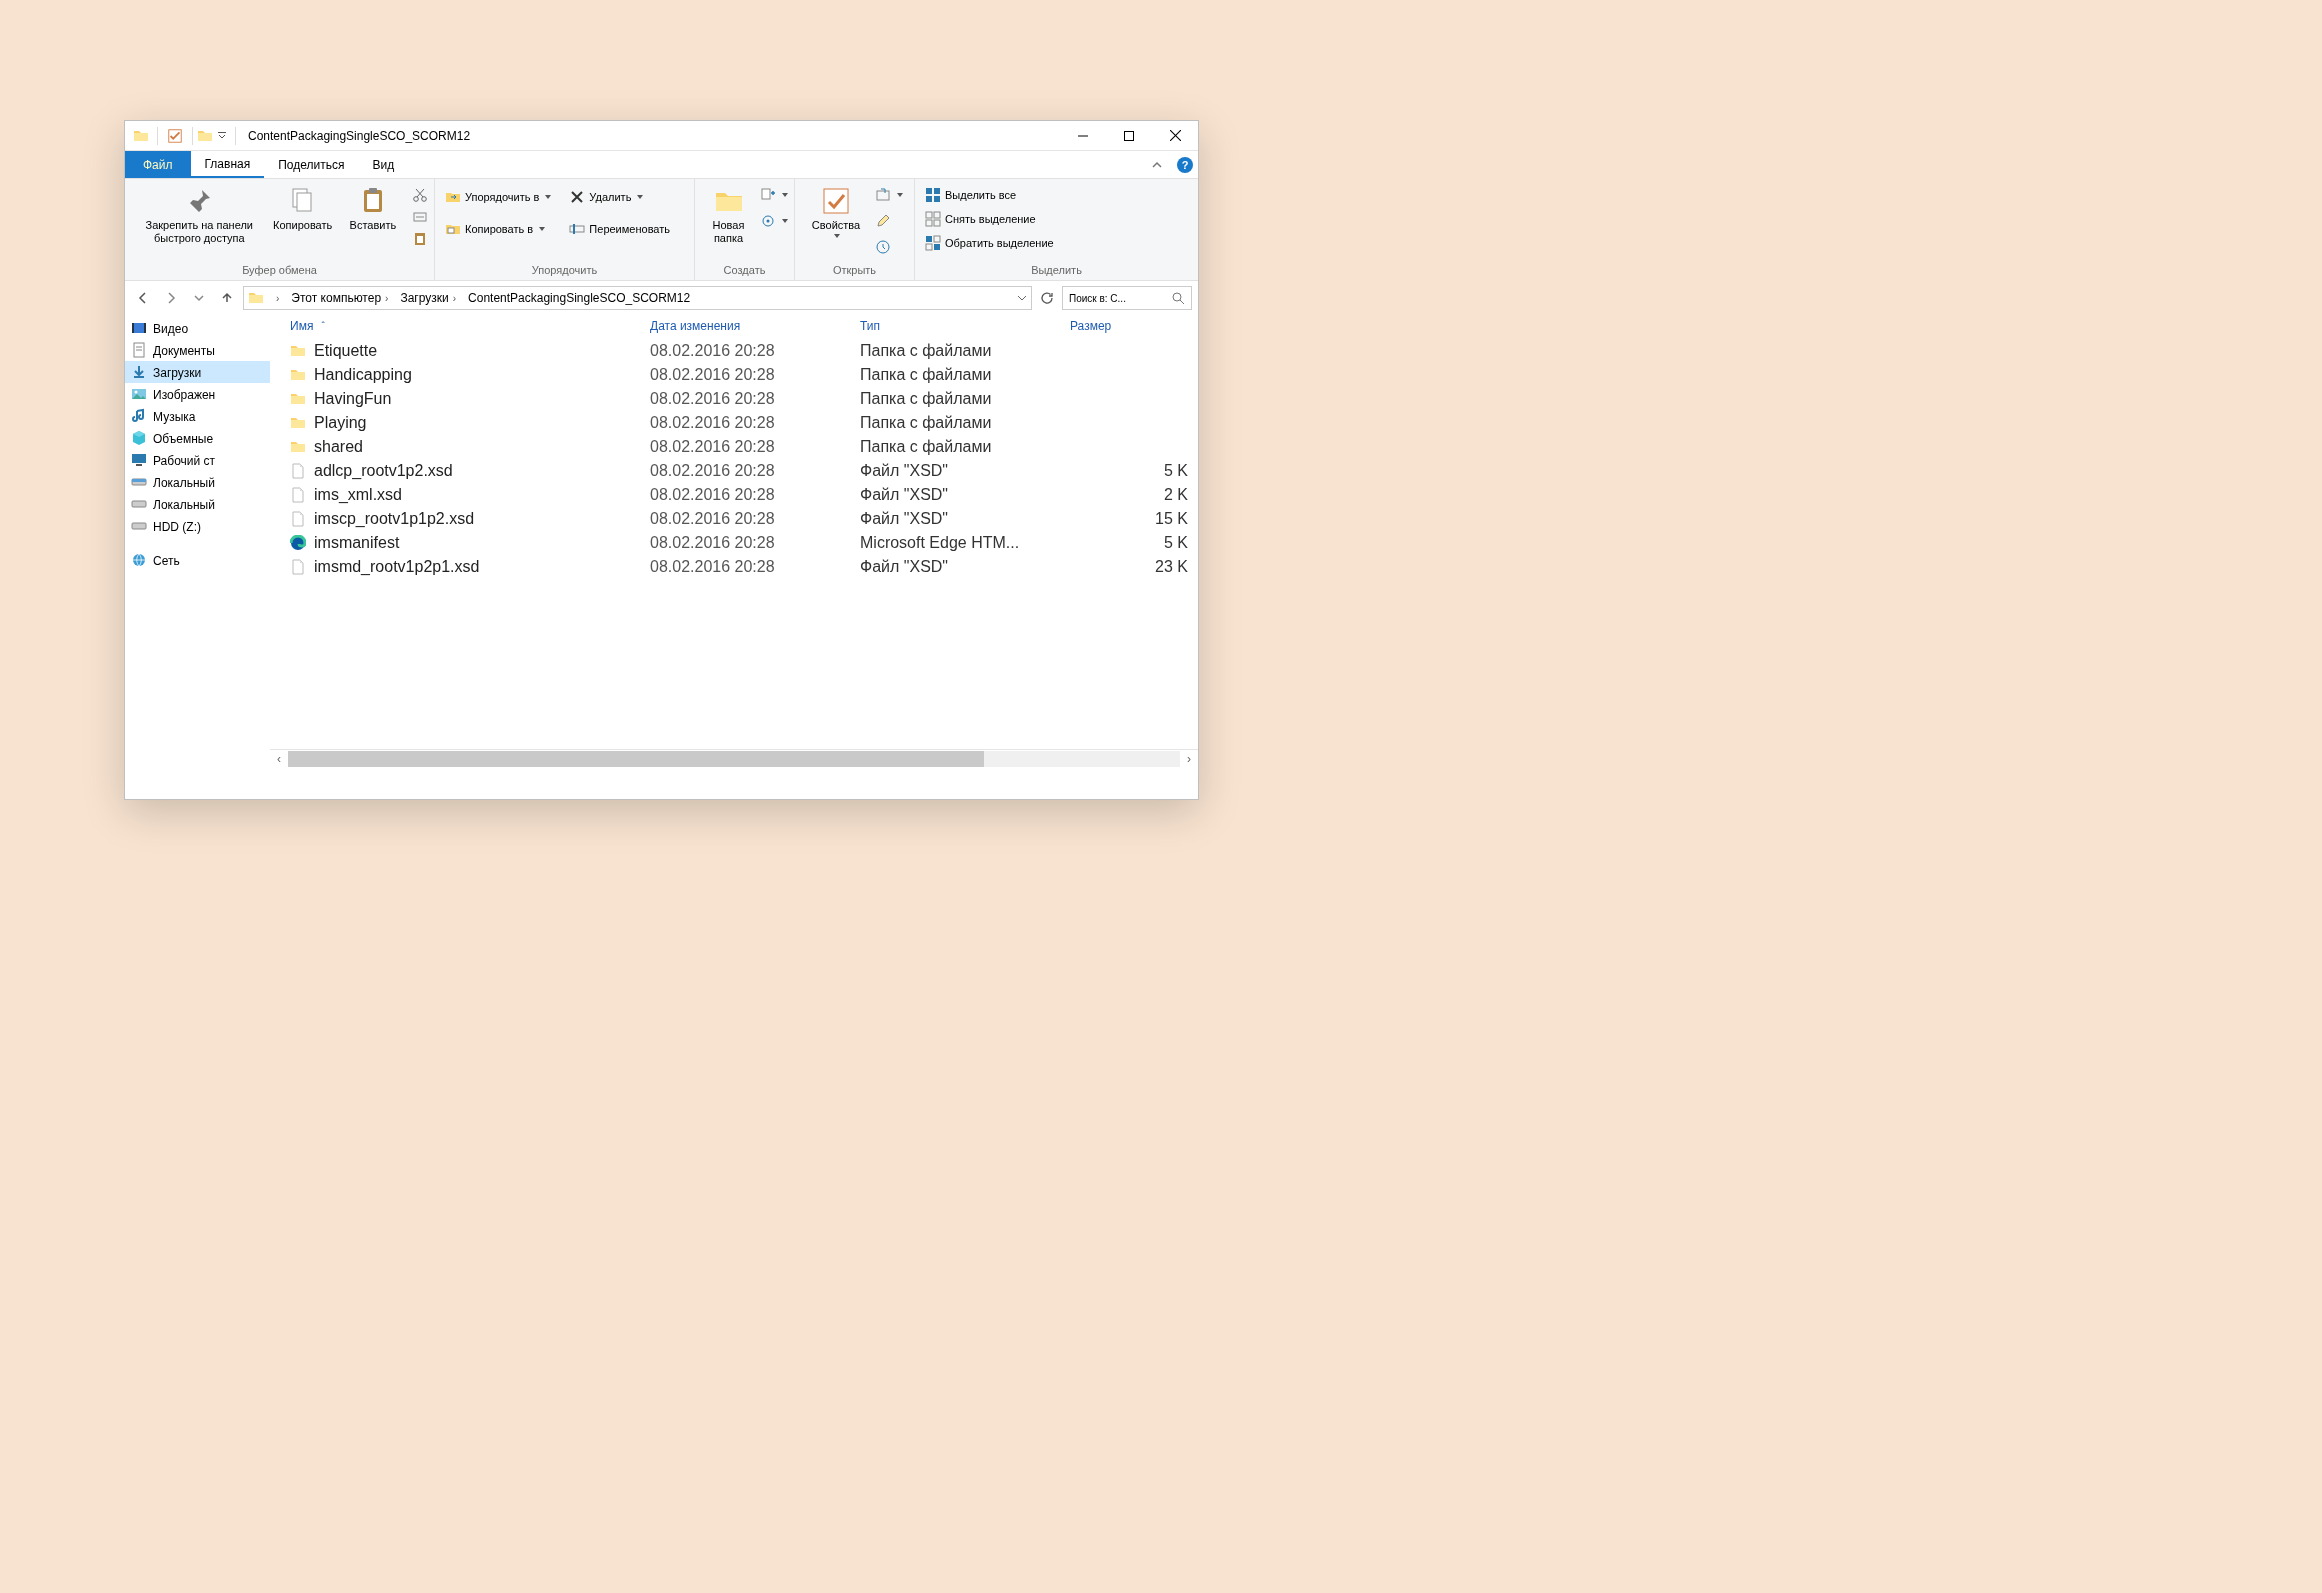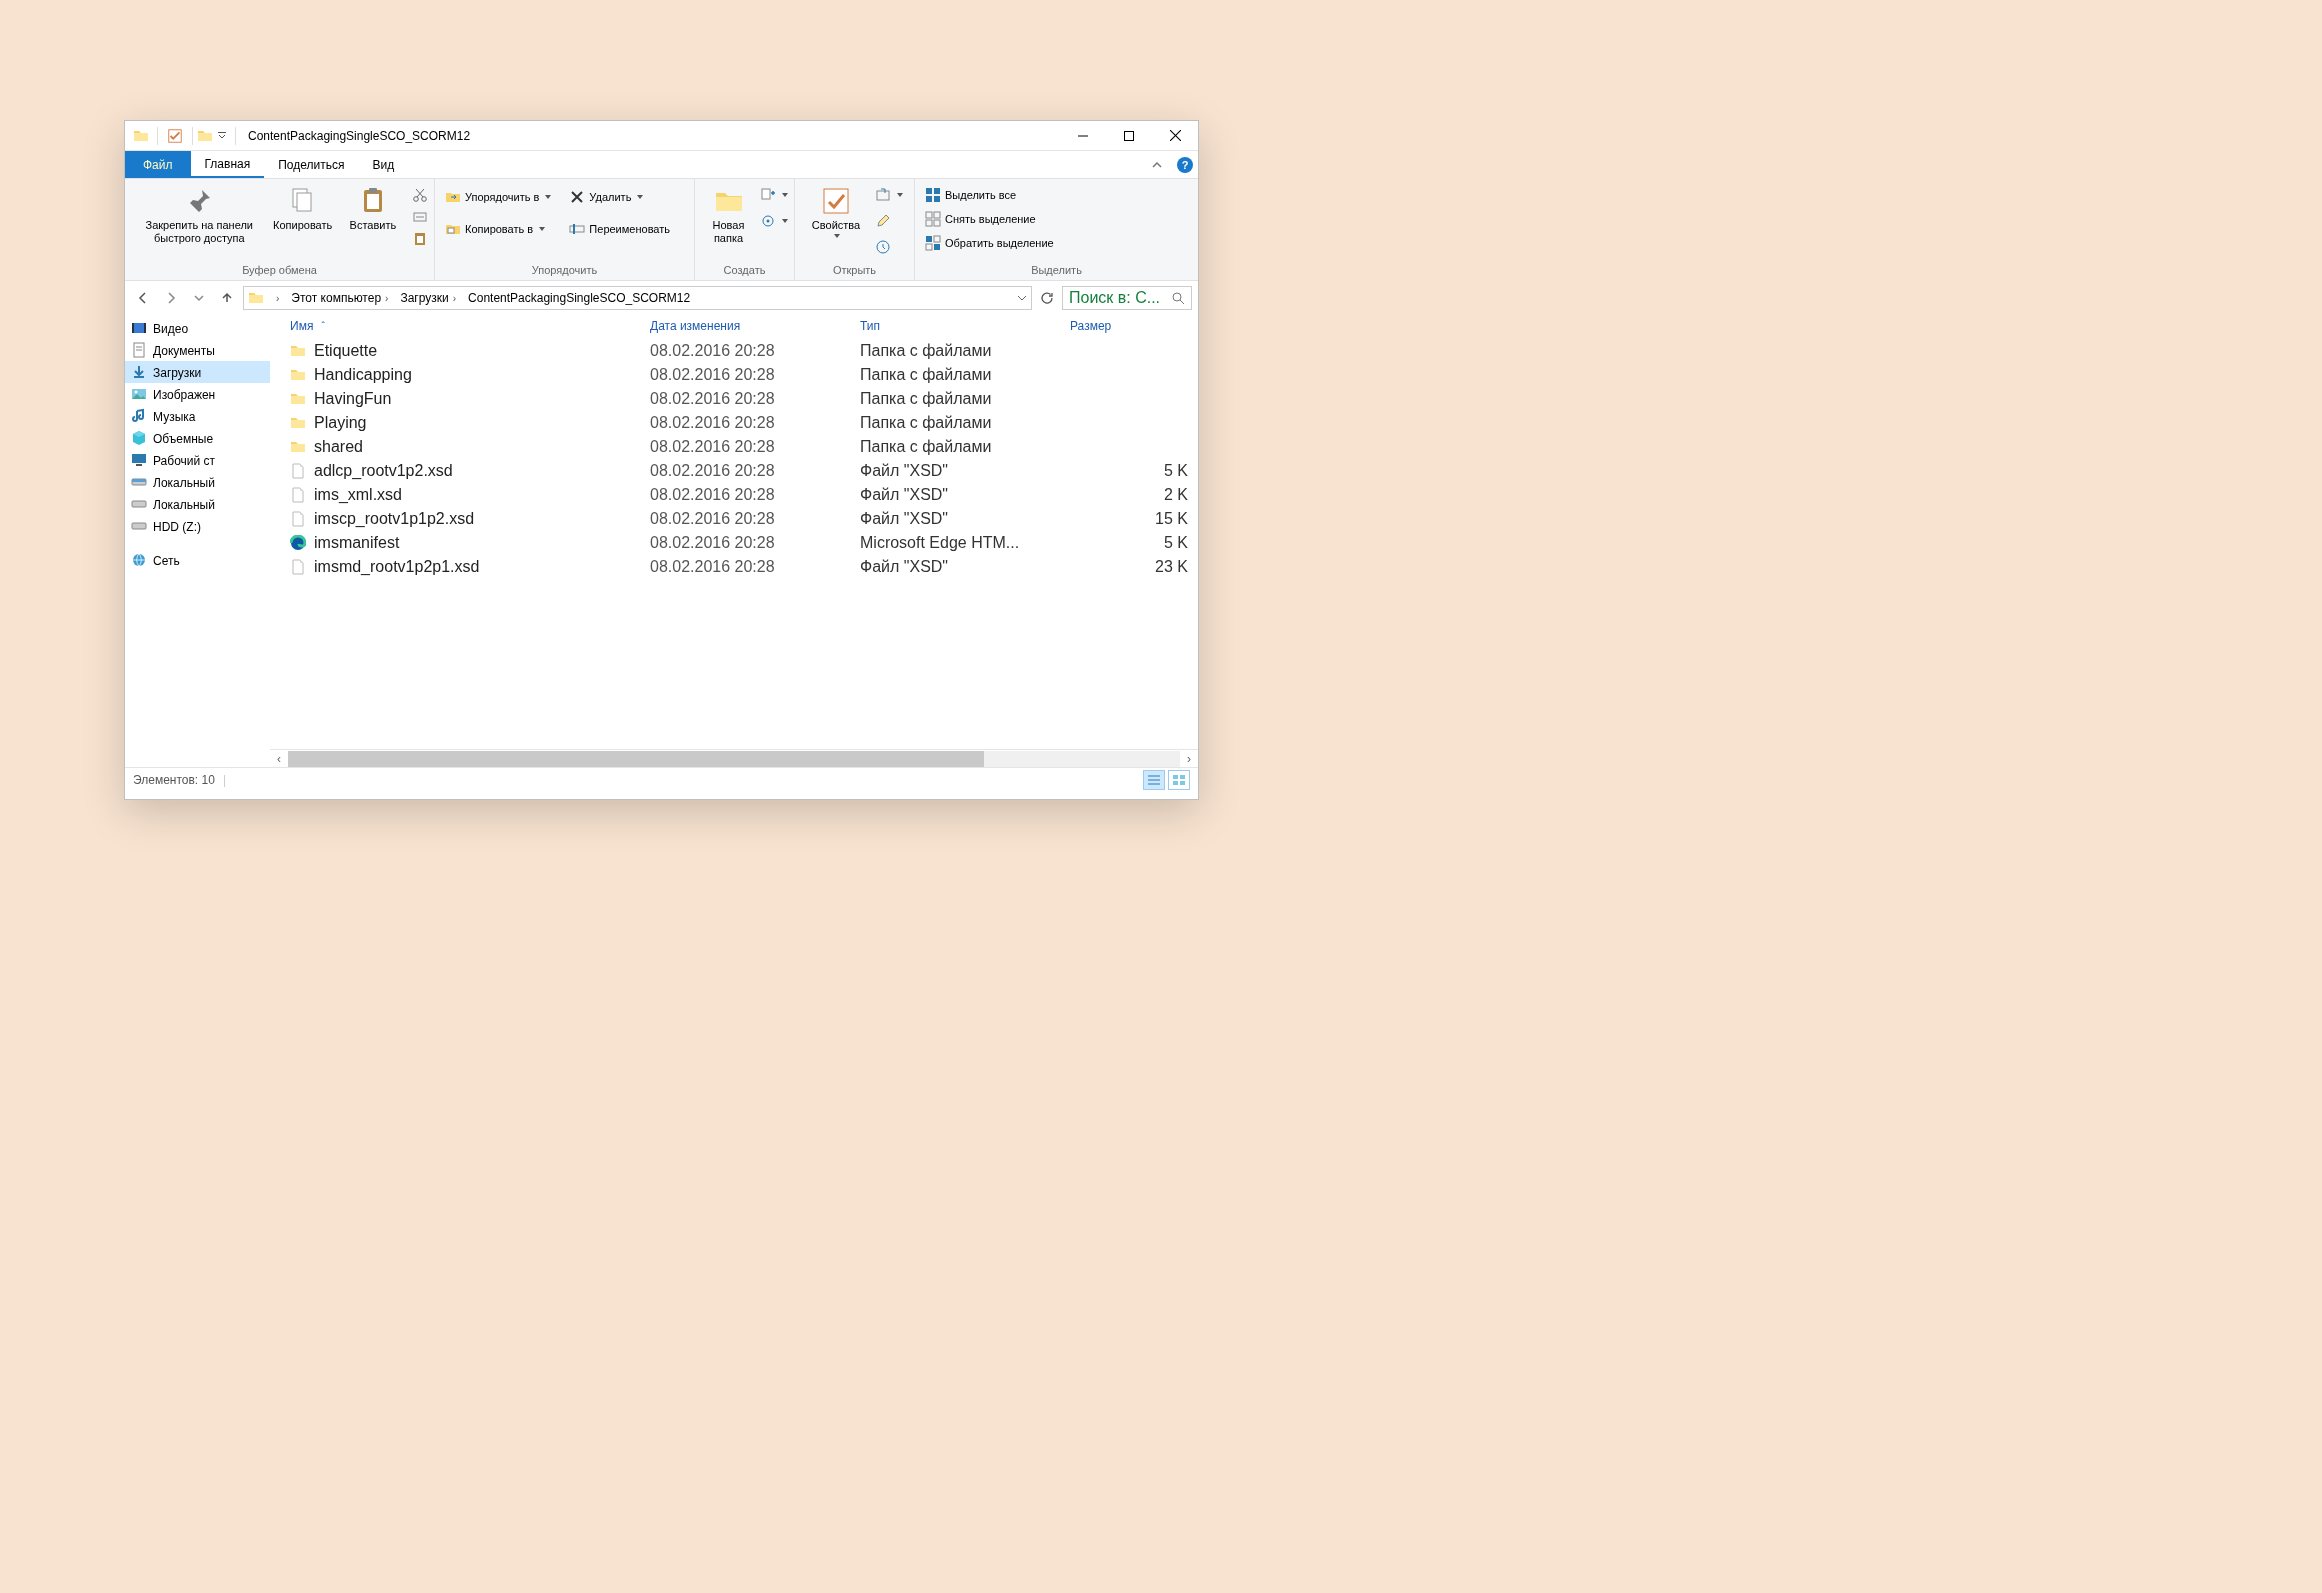--- a/index.html
+++ b/index.html
@@ -63,21 +63,21 @@
   .addrrow{height:34px;display:flex;align-items:center;padding:0 6px;gap:4px;}
   .navbtn{width:24px;height:24px;display:flex;align-items:center;justify-content:center;color:#888;}
   .navbtn svg{width:14px;height:14px;fill:none;stroke:currentColor;stroke-width:1.5;}
   .navbtn.active{color:#555;}
   .addrbar{flex:1;height:24px;border:1px solid #ccc;display:flex;align-items:center;padding:0 4px;color:#000;font-size:12px;overflow:hidden;}
   .addrbar .af{width:16px;height:16px;margin-right:4px;}
   .crumb{display:flex;align-items:center;padding:0 4px;white-space:nowrap;}
   .crumb .chev{margin:0 4px;color:#555;font-size:10px;}
   .addr-right{margin-left:auto;display:flex;align-items:center;gap:8px;color:#666;}
   .refresh{width:22px;height:22px;display:flex;align-items:center;justify-content:center;}
-  .searchbox{width:130px;height:24px;border:1px solid #ccc;display:flex;align-items:center;padding:0 6px;color:#15803d;font-size:16px;justify-content:space-between;}
+  .searchbox{width:130px;height:24px;border:1px solid #ccc;display:flex;align-items:center;padding:0 6px;color:#000000;font-size:10px;justify-content:space-between;}
 
   
   .body{display:flex;height:452px;}
   .tree{width:145px;border-right:none;display:flex;flex-direction:column;padding-top:2px;overflow:hidden;}
   .tree-item{display:flex;align-items:flex-end;padding:3px 6px;font-size:12px;gap:6px;white-space:nowrap;}
   .tree-item .ti-ico{width:16px;height:16px;display:flex;align-items:center;justify-content:center;}
   .tree-item.sel{background:#cce8ff;}
   .tree-spacer{height:12px;}
 
   .filepane{flex:1;display:flex;flex-direction:column;}
@@ -732,34 +732,14 @@
       <div class="hscroll">
         <div class="hs-arrow">‹</div>
         <div class="hs-track">
             <div class="hs-thumb"></div>
           </div>
         <div class="hs-arrow">›</div>
       </div>
     </div>
   </div>
 
-  <div class="status">
-    <span>Элементов: 10</span>
-    <span style="margin:0 8px;color:#ccc;">|</span>
-    <span class="sp"></span>
-    <div class="viewbtn sel">
-      <svg width="14" height="12" viewBox="0 0 14 12">
-          <line x1="1" y1="2" x2="13" y2="2" stroke="#2a7ab0"></line>
-          <line x1="1" y1="6" x2="13" y2="6" stroke="#2a7ab0"></line>
-          <line x1="1" y1="10" x2="13" y2="10" stroke="#2a7ab0"></line>
-        </svg>
-    </div>
-    <div class="viewbtn">
-      <svg width="14" height="12" viewBox="0 0 14 12">
-          <rect x="1" y="1" width="5" height="4" fill="#7ec8e3"></rect>
-          <rect x="8" y="1" width="5" height="4" fill="#7ec8e3"></rect>
-          <rect x="1" y="7" width="5" height="4" fill="#7ec8e3"></rect>
-          <rect x="8" y="7" width="5" height="4" fill="#7ec8e3"></rect>
-        </svg>
-    </div>
-  </div>
 
 </div>
 
 </body></html>

